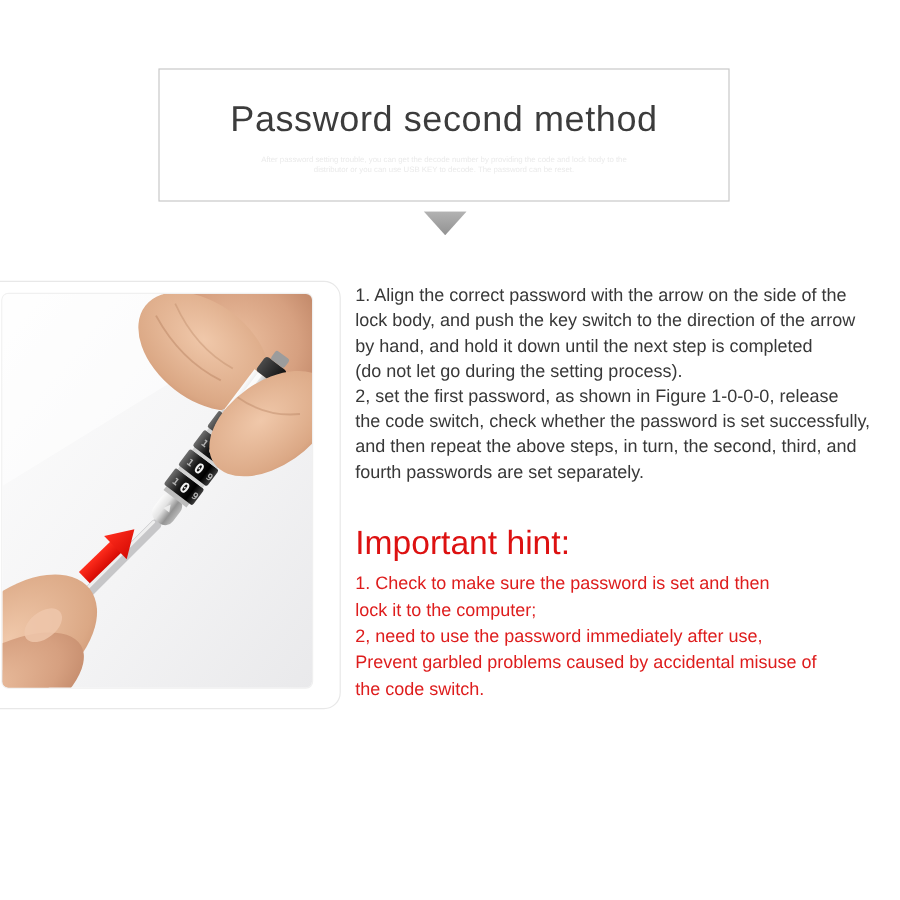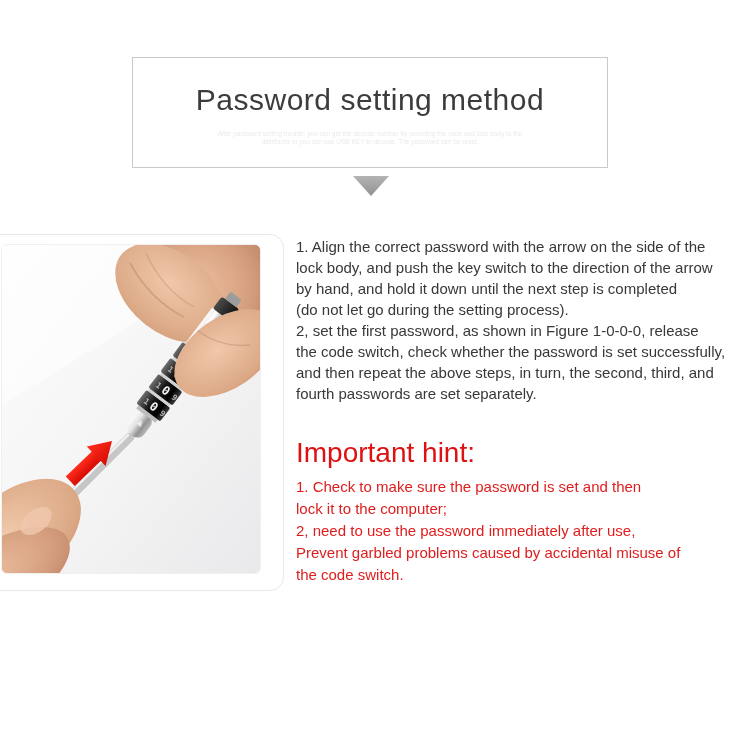--- a/index.html
+++ b/index.html
@@ -73,21 +73,21 @@
     margin-top:7px;
     font-size:15px; line-height:22px;
     color:#de1d1d;
     white-space:pre-line;
   }
 </style>
 </head>
 <body>
 
 <div class="title-card">
-  <div class="page-title">Password setting method</div>
+  <div class="page-title">Password second method</div>
   <div class="fine-print">After password setting trouble, you can get the decode number by providing the code and lock body to the
 distributor or you can use USB KEY to decode. The password can be reset.</div>
 </div>
 
 <div class="down-arrow"></div>
 
 <div class="photo-card">
   <div class="product-photo">
     <svg width="260" height="330" viewBox="0 0 260 330" xmlns="http://www.w3.org/2000/svg">
       <defs>

